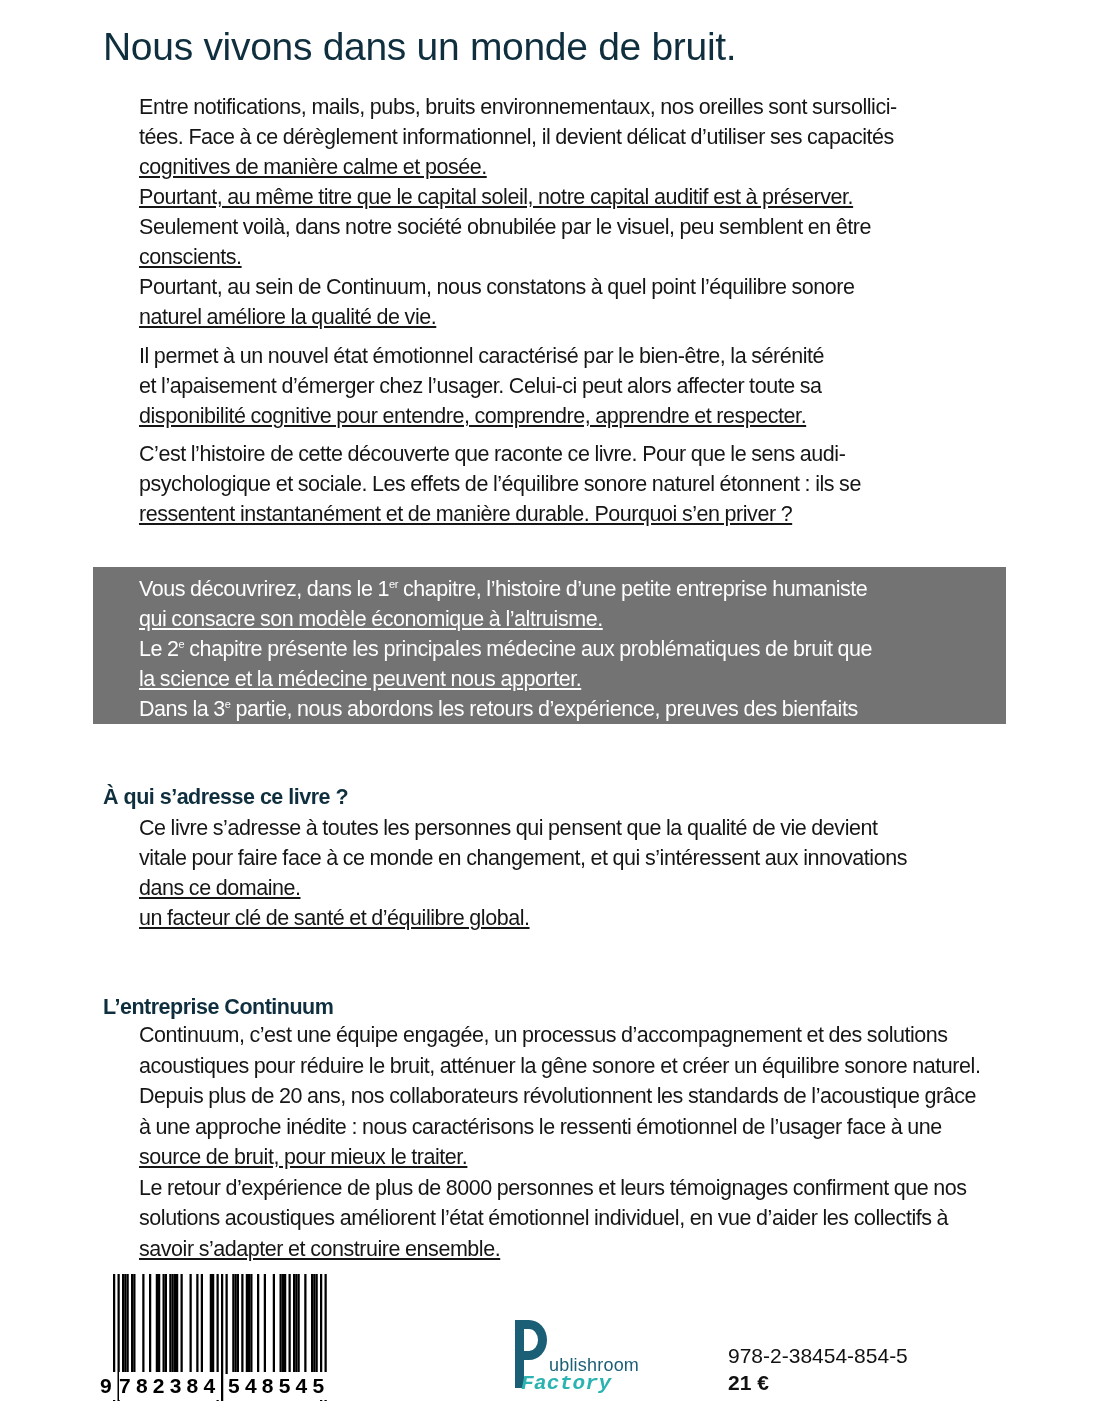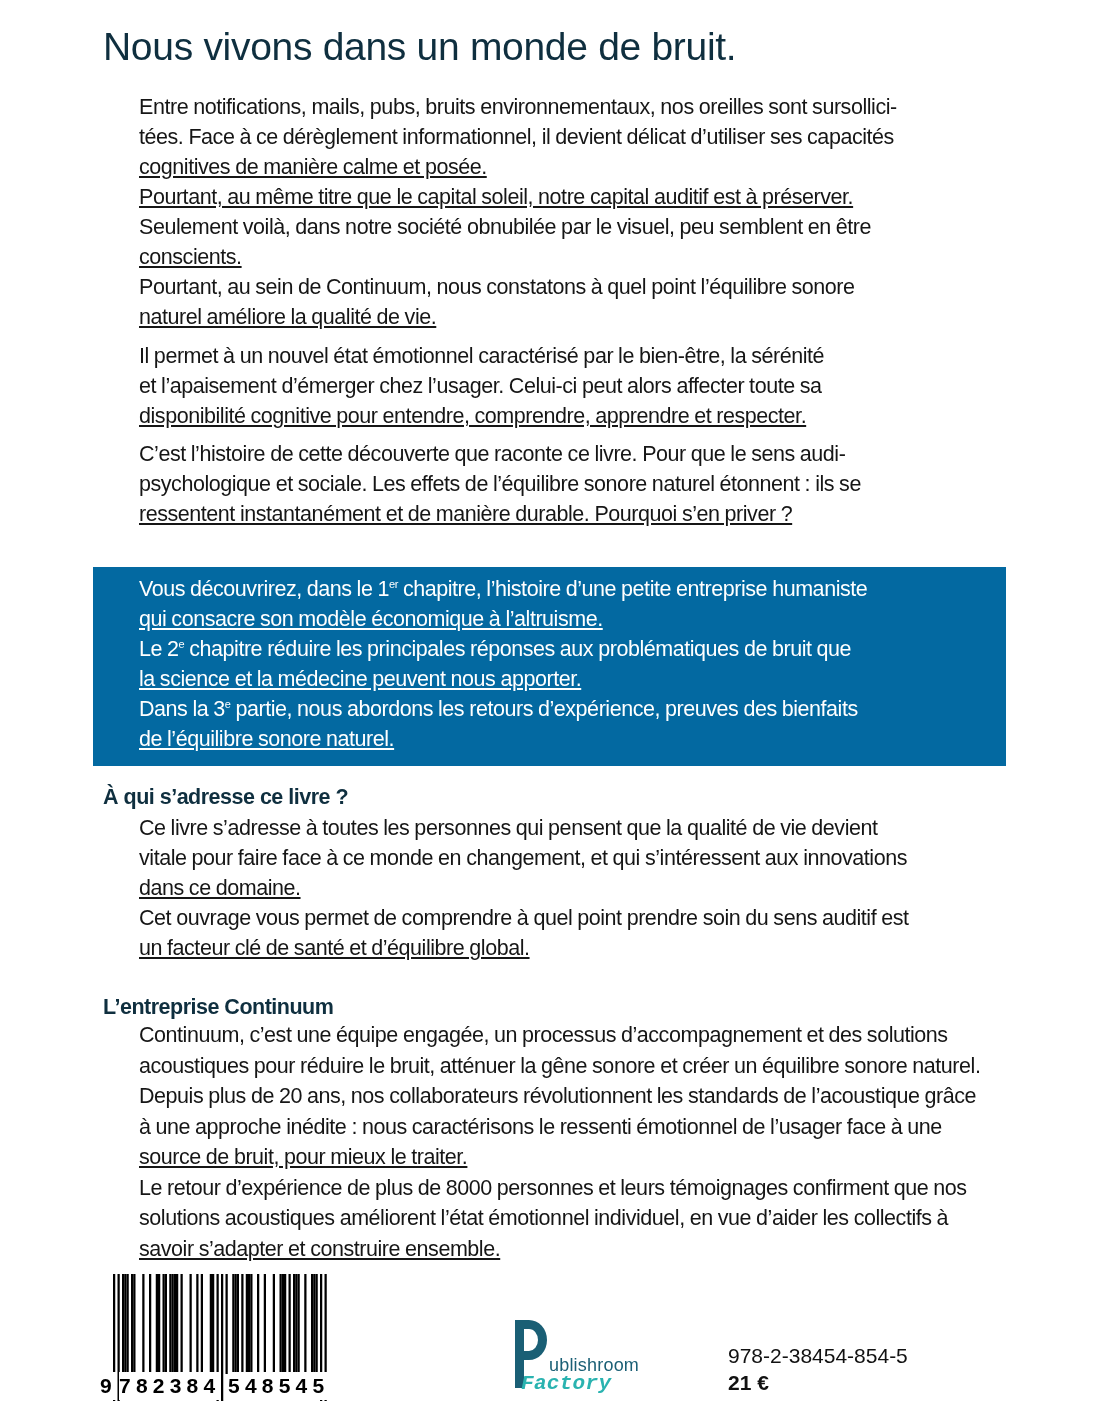--- a/index.html
+++ b/index.html
@@ -50,22 +50,22 @@
 
     #intro { top: 92px; }
     #p-permet { top: 341px; }
     #p-histoire { top: 439px; }
 
     .blue-box {
       position: absolute;
       left: 93px;
       top: 567px;
       width: 913px;
-      height: 199px;
-      background: #0369a1;
+      height: 157px;
+      background: #737373;
     }
     .blue-box .body-text {
       left: 10px;
       top: 7px;
       width: 892px;
       color: #ffffff;
     }
     .blue-box sup {
       font-size: 11px;
       line-height: 0;
@@ -197,33 +197,32 @@
   <div class="body-text justify" id="p-histoire">
     <p>C’est l’histoire de cette découverte que raconte ce livre. Pour que le sens audi-</p>
     <p>psychologique et sociale. Les effets de l’équilibre sonore naturel étonnent : ils se</p>
     <p class="last-line-left">ressentent instantanément et de manière durable. Pourquoi s’en priver ?</p>
   </div>
 
   <div class="blue-box">
     <div class="body-text justify">
       <p><span>Vous découvrirez, dans le 1</span><sup>er</sup><span> chapitre, l’histoire d’une petite entreprise humaniste</span></p>
       <p class="last-line-left">qui consacre son modèle économique à l’altruisme.</p>
-      <p><span>Le 2</span><sup>e</sup><span> chapitre réduire les principales réponses aux problématiques de bruit que</span></p>
+      <p><span>Le 2</span><sup>e</sup><span> chapitre présente les principales médecine aux problématiques de bruit que</span></p>
       <p class="last-line-left">la science et la médecine peuvent nous apporter.</p>
       <p><span>Dans la 3</span><sup>e</sup><span> partie, nous abordons les retours d’expérience, preuves des bienfaits</span></p>
       <p class="last-line-left">de l’équilibre sonore naturel.</p>
     </div>
   </div>
 
   <h2 class="section-heading" id="h-audience">À qui s’adresse ce livre ?</h2>
   <div class="body-text justify" id="audience-text">
     <p>Ce livre s’adresse à toutes les personnes qui pensent que la qualité de vie devient</p>
     <p>vitale pour faire face à ce monde en changement, et qui s’intéressent aux innovations</p>
     <p class="last-line-left">dans ce domaine.</p>
-    <p>Cet ouvrage vous permet de comprendre à quel point prendre soin du sens auditif est</p>
     <p class="last-line-left">un facteur clé de santé et d’équilibre global.</p>
   </div>
 
   <h2 class="section-heading" id="h-company">L’entreprise Continuum</h2>
   <div class="body-text justify" id="company-text">
     <p>Continuum, c’est une équipe engagée, un processus d’accompagnement et des solutions</p>
     <p>acoustiques pour réduire le bruit, atténuer la gêne sonore et créer un équilibre sonore naturel.</p>
     <p>Depuis plus de 20 ans, nos collaborateurs révolutionnent les standards de l’acoustique grâce</p>
     <p>à une approche inédite : nous caractérisons le ressenti émotionnel de l’usager face à une</p>
     <p class="last-line-left">source de bruit, pour mieux le traiter.</p>

